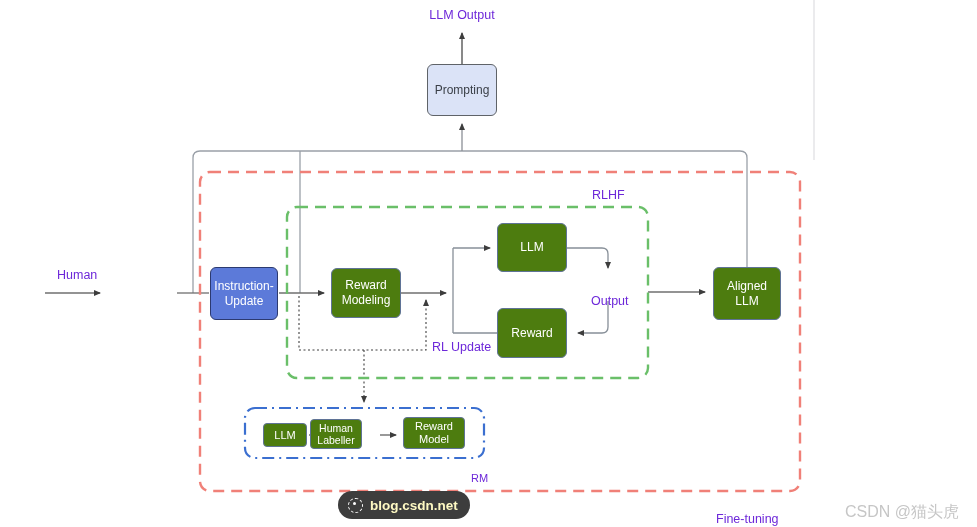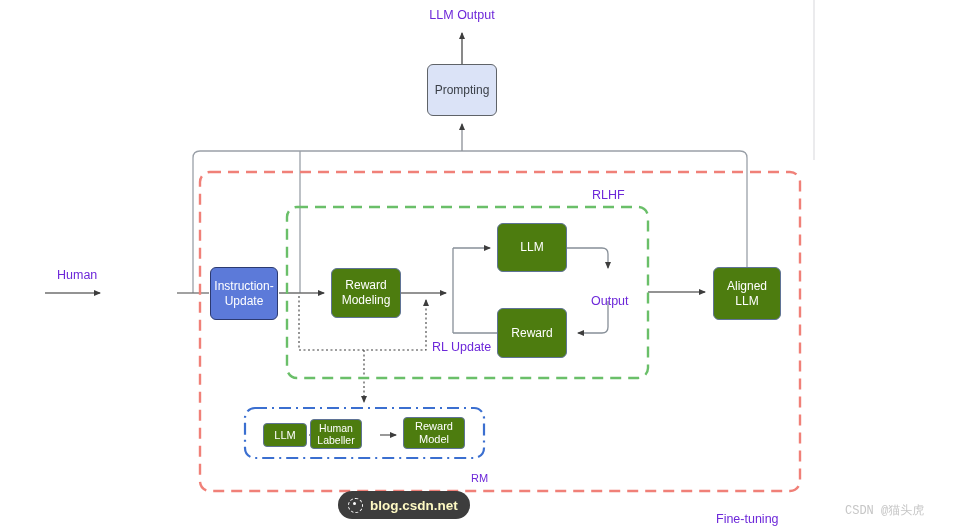--- a/index.html
+++ b/index.html
@@ -28,21 +28,21 @@
   .pill .globe{
     width:13px;height:13px;border:1.6px dashed #ffffff;border-radius:50%;
     position:relative;flex:0 0 auto;
   }
   .pill .globe::after{
     content:"";position:absolute;left:3.5px;top:3.5px;width:3px;height:3px;
     background:#fff;border-radius:50%;
   }
   .pill .pill-text{color:#fef9c3;font-size:13.5px;font-weight:600;}
   .signature{
-    position:absolute;left:845px;top:502px;color:#c6c6c6;font-size:12px;white-space:nowrap;font-family:Liberation Mono, monospace;
+    position:absolute;left:845px;top:502px;color:#c6c6c6;font-size:16px;white-space:nowrap;
   }
 </style>
 </head>
 <body>
 
 <div id="canvas">
 
   <svg width="977" height="527">
     <defs>
       <marker id="ah" markerWidth="8" markerHeight="8" refX="6" refY="3" orient="auto" markerUnits="userSpaceOnUse">

